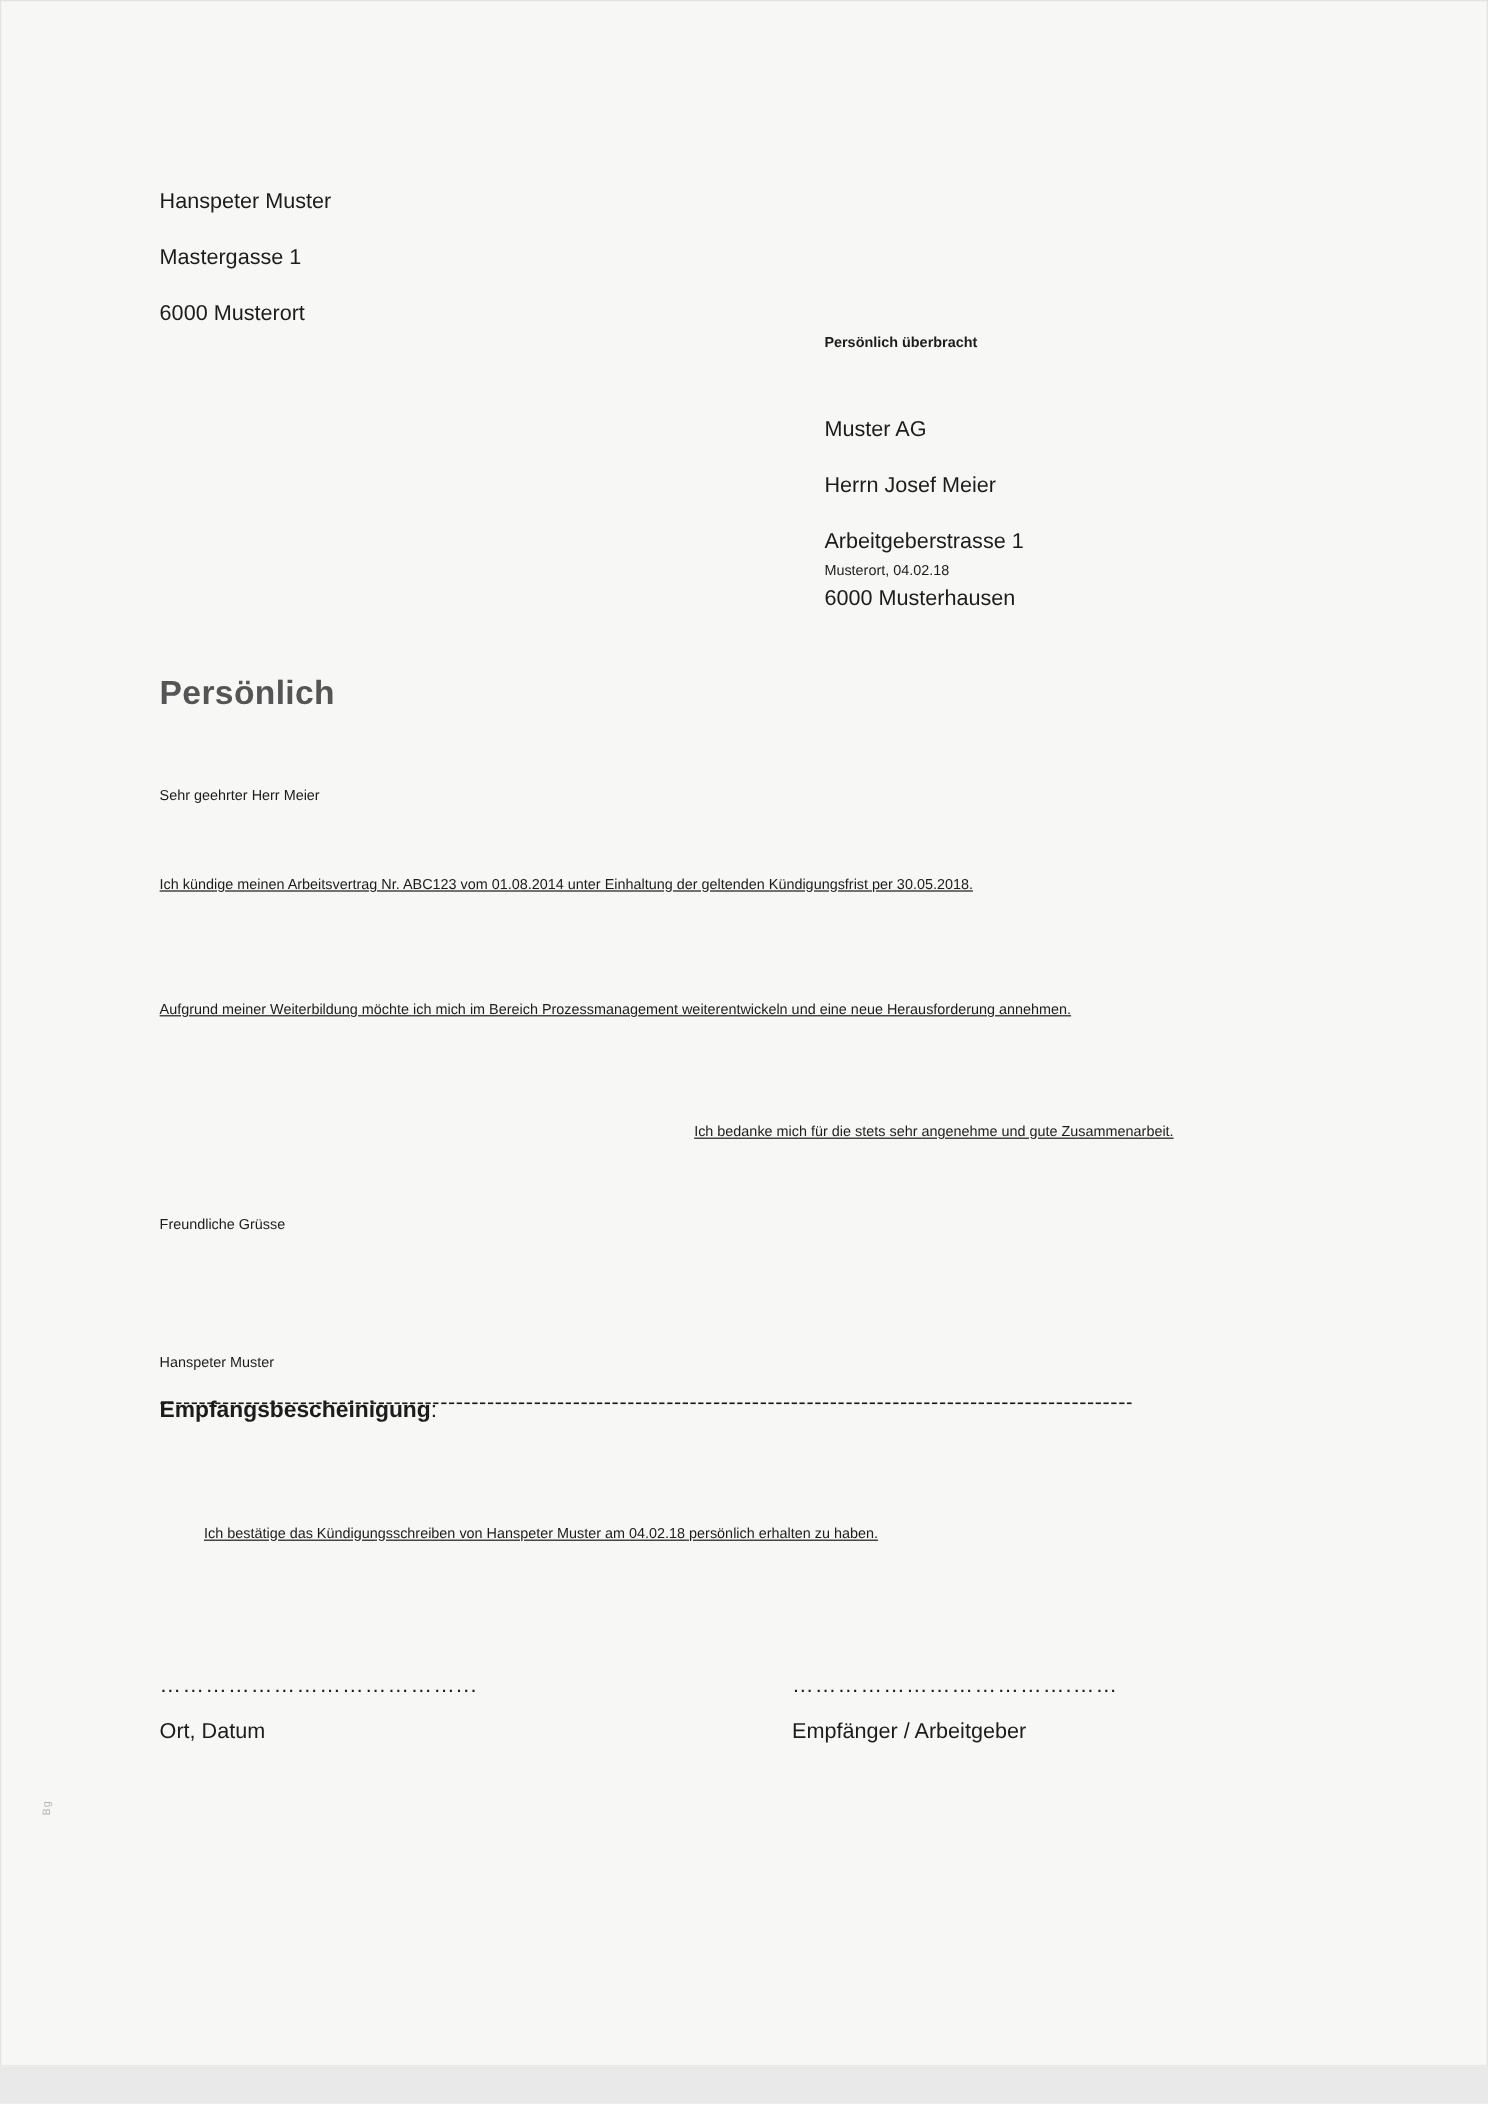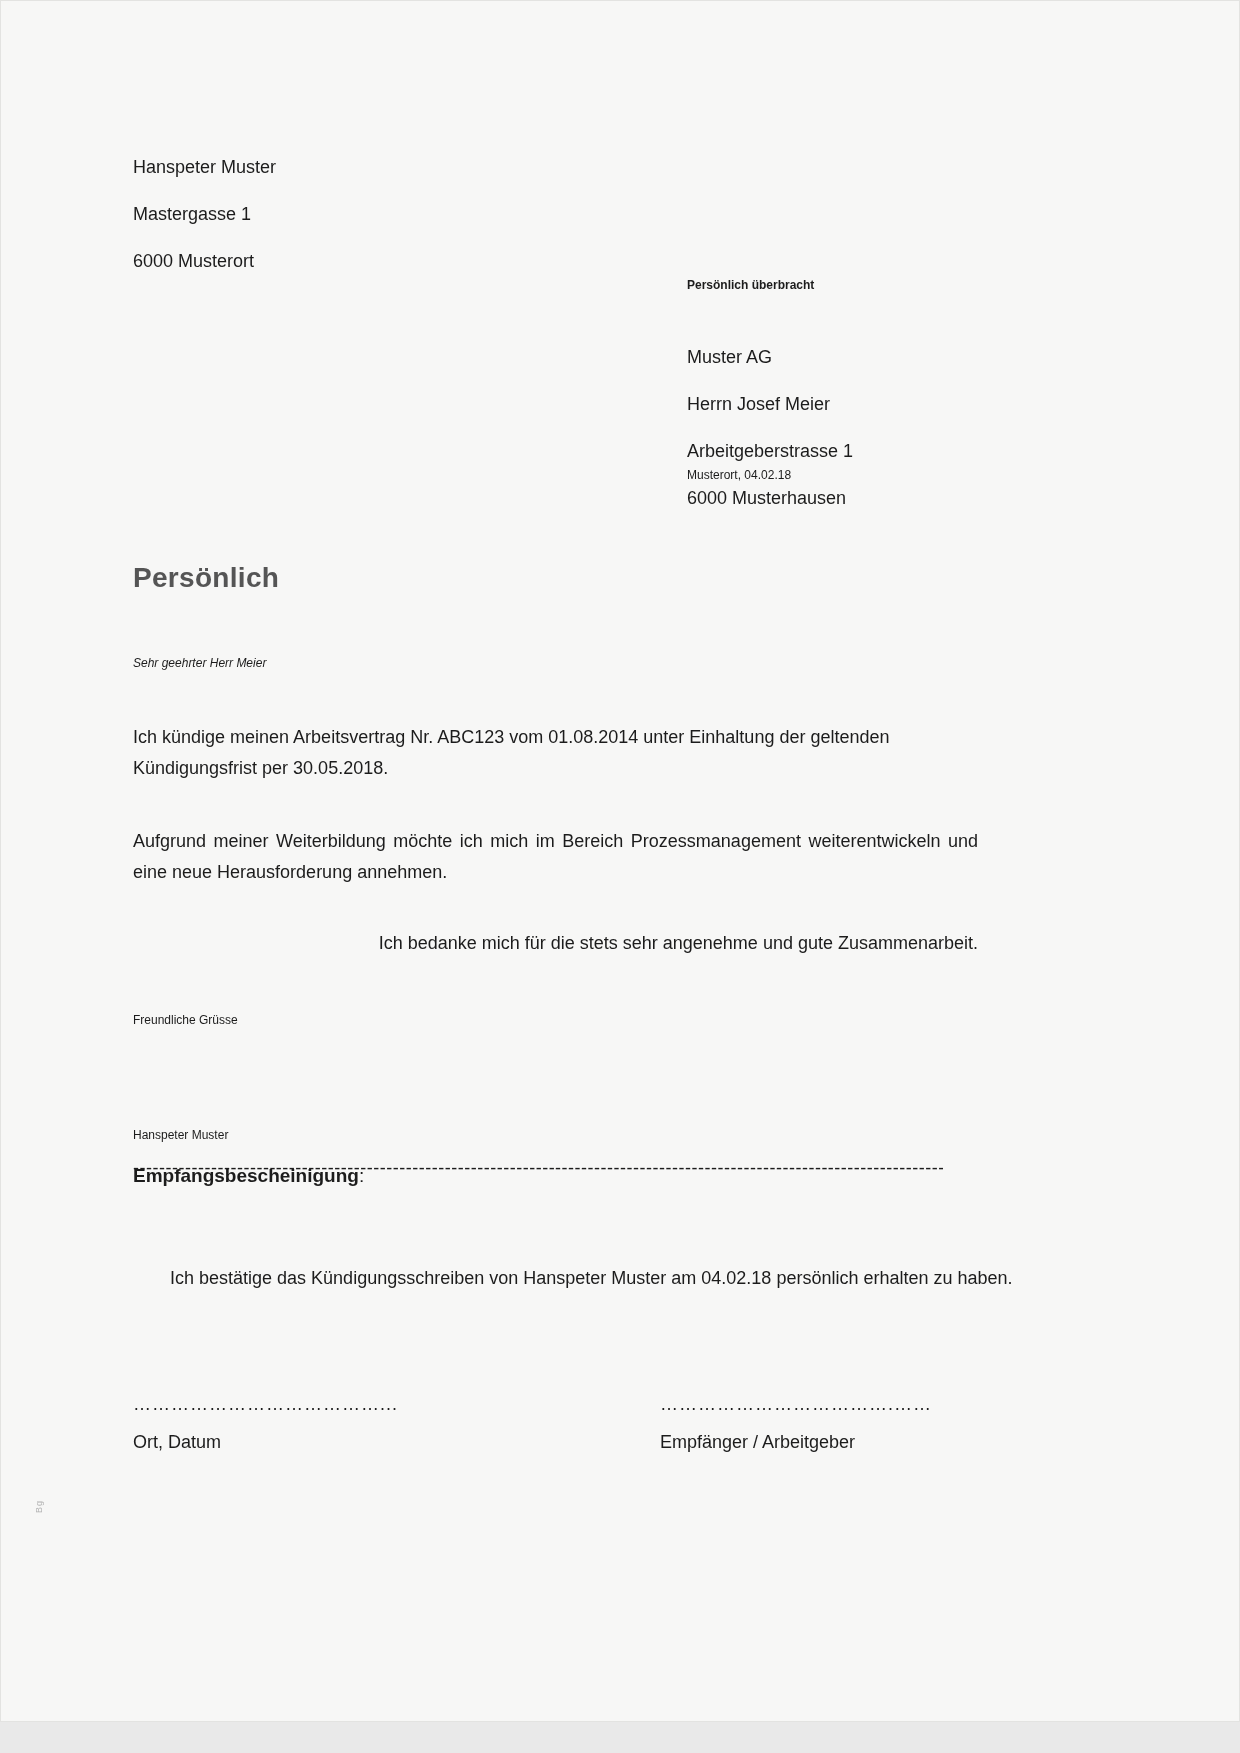--- a/index.html
+++ b/index.html
@@ -25,23 +25,24 @@
     white-space: pre-line;
   }
   .bold { font-weight: 700; }
   .doc-title {
     font-size: 28px;
     font-weight: 700;
     color: #555555;
     letter-spacing: 0.3px;
   }
   .body-text {
-    font-size: 18px;
+    font-size: 12px;
     line-height: 31px;
     width: 845px;
+    text-decoration: underline;
   }
   .justified { text-align: justify; }
   .single-line {
     font-size: 12px;
     line-height: 23px;
     white-space: nowrap;
   }
   .divider-line {
     font-size: 18px;
     letter-spacing: 0.5px;
@@ -89,21 +90,21 @@
     <div>Muster AG</div>
     <div>Herrn Josef Meier</div>
     <div>Arbeitgeberstrasse 1</div>
     <div>6000 Musterhausen</div>
   </div>
 
   <div class="abs single-line" style="left:687px; top:464px;">Musterort, 04.02.18</div>
 
   <div class="abs doc-title" style="left:133px; top:562px;">Persönlich</div>
 
-  <div class="abs single-line" style="left:133px; top:652px;font-style:italic;">Sehr geehrter Herr Meier</div>
+  <div class="abs single-line" style="left:133px; top:652px;">Sehr geehrter Herr Meier</div>
 
   <div class="abs body-text" style="left:133px; top:722px;">Ich kündige meinen Arbeitsvertrag Nr. ABC123 vom 01.08.2014 unter Einhaltung der geltenden Kündigungsfrist per 30.05.2018.</div>
 
   <div class="abs body-text justified" style="left:133px; top:826px;">Aufgrund meiner Weiterbildung möchte ich mich im Bereich Prozessmanagement weiterentwickeln und eine neue Herausforderung annehmen.</div>
 
   <div class="abs body-text" style="left:133px; top:928px;text-align:right;">Ich bedanke mich für die stets sehr angenehme und gute Zusammenarbeit.</div>
 
   <div class="abs single-line" style="left:133px; top:1009px;">Freundliche Grüsse</div>
 
   <div class="abs single-line" style="left:133px; top:1124px;">Hanspeter Muster</div>

